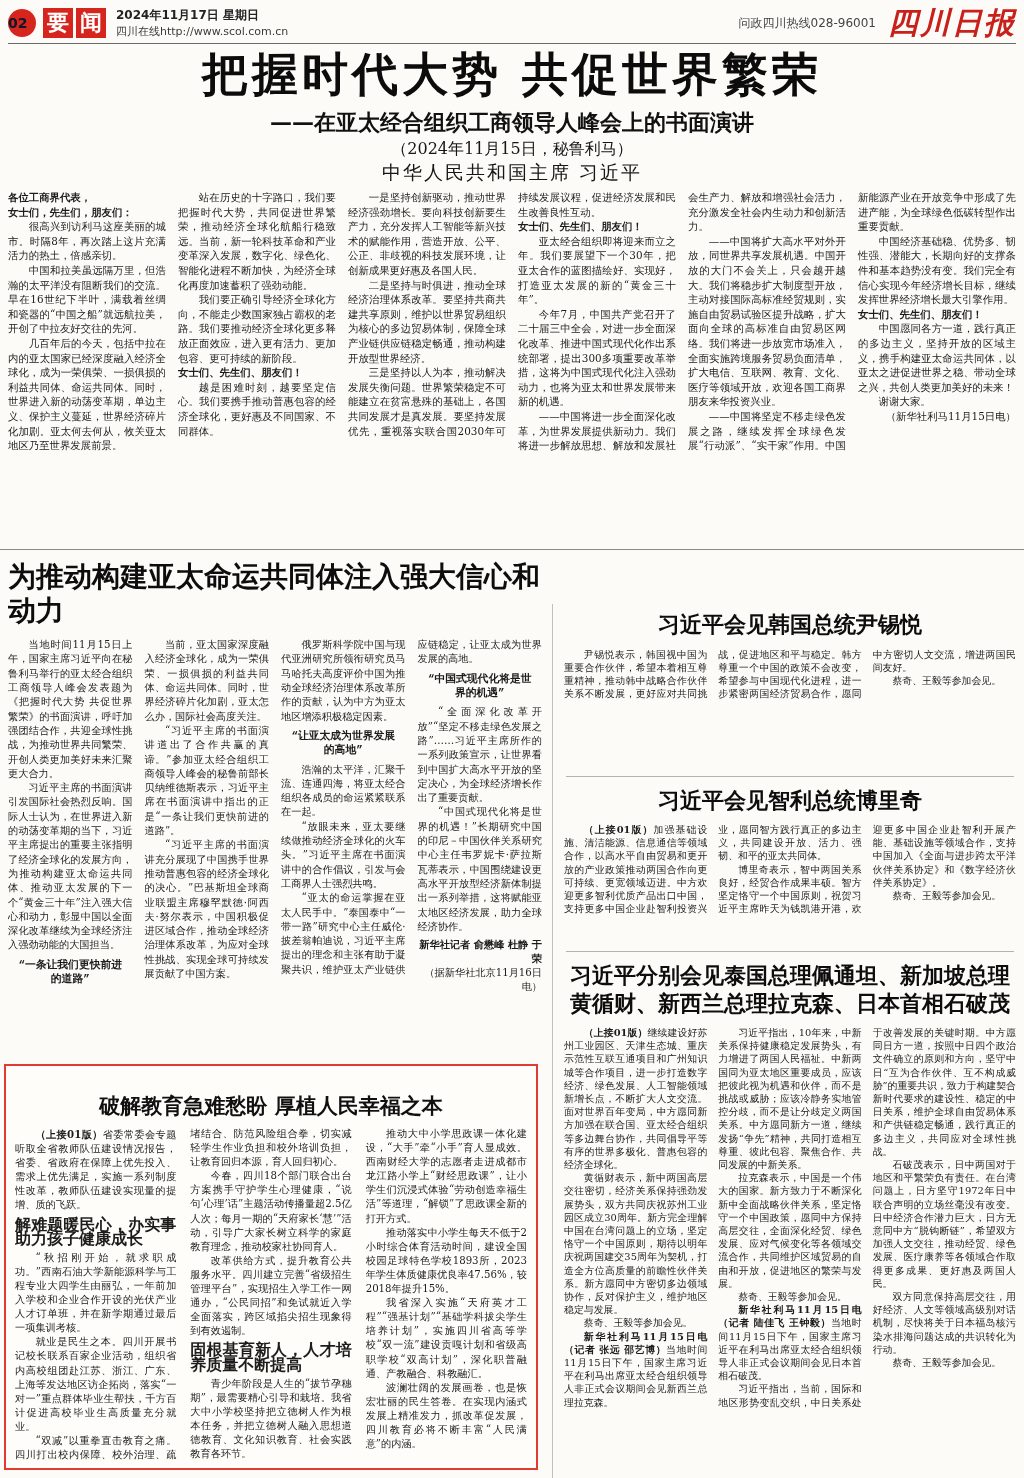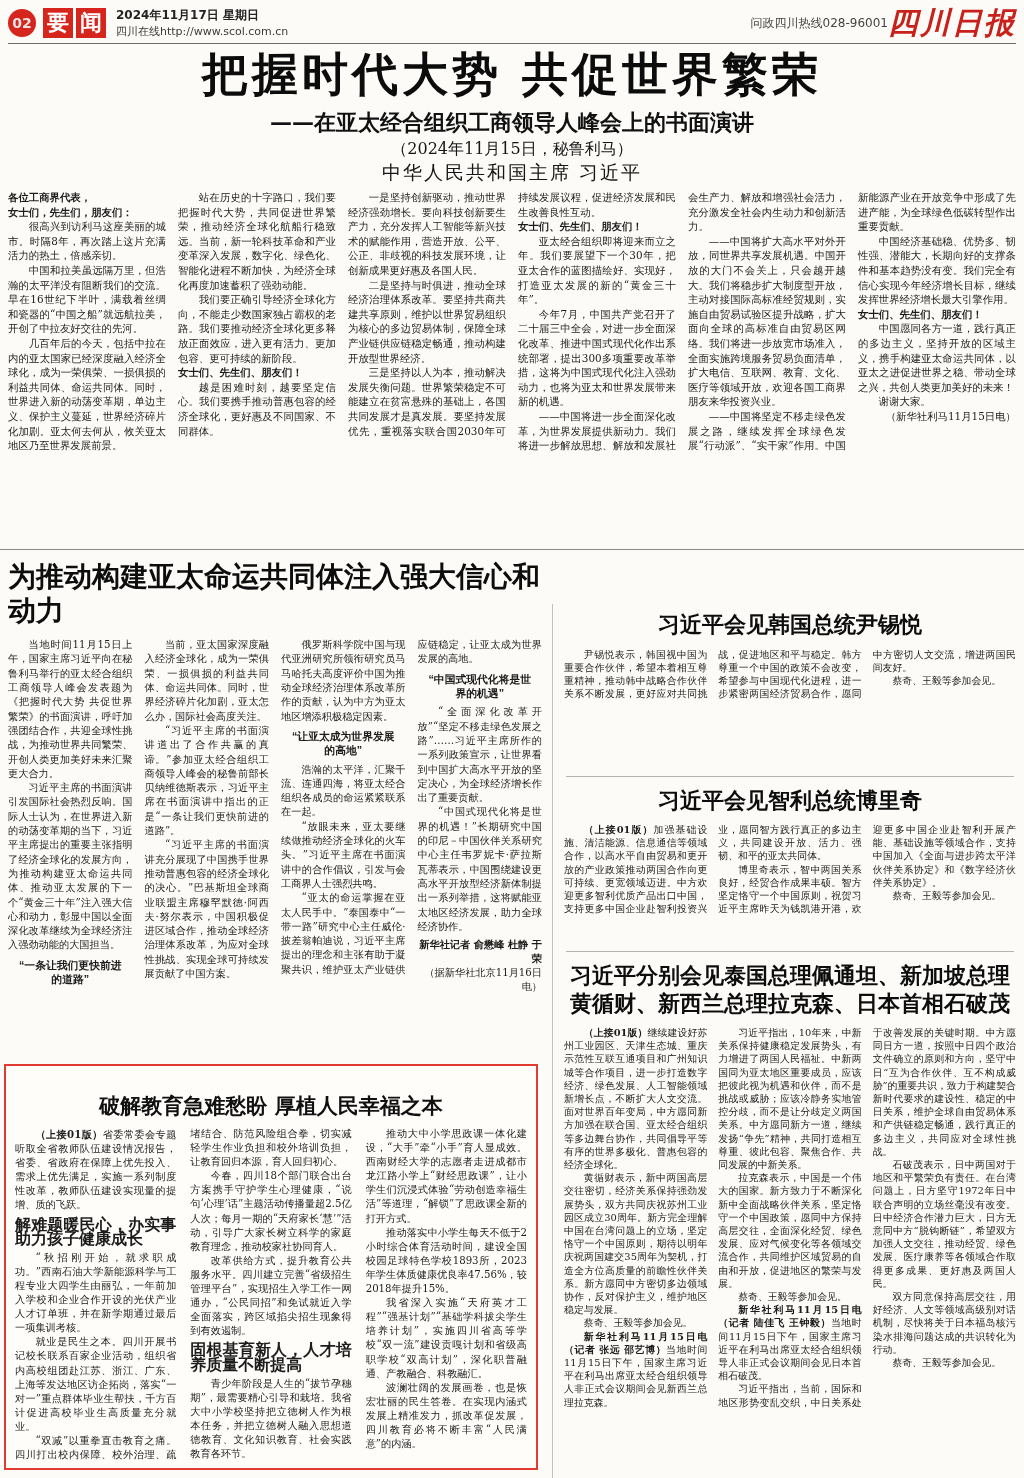--- a/index.html
+++ b/index.html
@@ -2,27 +2,27 @@
 <html><head>
 <meta charset="utf-8">
 <style>
   html,body{margin:0;padding:0;}
   body{width:1024px;height:1478px;background:#f4f2ec;font-family:"DejaVu Serif",serif;}
   #page{position:relative;width:1024px;height:1478px;background:#fcfbf7;overflow:hidden;color:#1c1c1c;}
 
   
   .masthead{position:absolute;top:4px;left:8px;right:8px;height:38px;display:flex;align-items:center;}
   .mast-rule{position:absolute;top:43px;left:8px;right:8px;border-top:1px solid #6b6b6b;}
-  .page-badge{width:28px;height:28px;border-radius:50%;background:#d6251c;color:#e5e5e5;font:bold 14px/28px "DejaVu Sans",sans-serif;text-align:center;flex:0 0 auto;}
+  .page-badge{width:28px;height:28px;border-radius:50%;background:#d6251c;color:#0f172a;font:bold 14px/28px "DejaVu Sans",sans-serif;text-align:left;flex:0 0 auto;}
   .section-chars{display:flex;gap:3px;margin-left:7px;flex:0 0 auto;}
   .section-char{width:30px;height:30px;background:#d6251c;color:#fff;font:bold 22px/30px "DejaVu Sans",sans-serif;text-align:center;}
   .mast-meta{margin-left:10px;line-height:1.25;}
   .mast-date{font:bold 12px "DejaVu Sans",sans-serif;color:#222;}
   .mast-site{font:11px "DejaVu Sans",sans-serif;color:#3a3a3a;}
-  .mast-right{margin-left:auto;display:flex;align-items:center;}
+  .mast-right{margin-left:auto;display:flex;align-items:center;gap:12px;}
   .hotline{font:12px "DejaVu Sans",sans-serif;color:#444;}
   .paper-logo{font:bold italic 30px "DejaVu Serif",serif;color:#c8201a;letter-spacing:2px;}
 
   
   .lead-title{position:absolute;top:48px;left:0;right:0;text-align:center;font:900 46px/1.15 "DejaVu Sans",sans-serif;color:#0c0c0c;letter-spacing:4px;}
   .lead-sub{position:absolute;top:108px;left:0;right:0;text-align:center;font:bold 22px "DejaVu Sans",sans-serif;color:#111;}
   .lead-date{position:absolute;top:139px;left:0;right:0;text-align:center;font:16px "DejaVu Serif",serif;color:#161616;}
   .lead-author{position:absolute;top:160px;left:0;right:0;text-align:center;font:19px "DejaVu Serif",serif;color:#161616;letter-spacing:2px;}
   .lead-body{position:absolute;top:190px;left:8px;right:8px;height:352px;column-count:6;column-gap:12px;font-size:10.4px;line-height:14.6px;text-align:justify;overflow:hidden;}
 
@@ -44,21 +44,21 @@
   .m-title{text-align:center;font:bold 22px/1.25 "DejaVu Sans",sans-serif;color:#0d0d0d;margin:7px 4px 9px;}
   .m-body{column-count:3;column-gap:11px;font-size:9.9px;line-height:13.2px;text-align:justify;overflow:hidden;}
   .m-body-a{height:118px;}
   .m-body-b{height:118px;}
   .m-body-c{height:494px;}
   .m-divider{border-top:1px solid #b3b3b3;margin:10px 2px;}
 
   
   .para{margin:0;text-indent:2em;}
   .t-b{font-weight:bold;text-indent:0;}
-  .t-h{font-weight:bold;text-indent:0;text-align:center;margin:5px 8px;font-family:Liberation Sans, sans-serif;font-size:10.8px;}
+  .t-h{font-weight:bold;text-indent:0;text-align:center;margin:5px 8px;font-family:Liberation Mono, monospace;font-size:10.8px;}
   .t-hl{font-weight:bold;text-indent:0;margin:5px 0;font-family:"DejaVu Sans",sans-serif;font-size:16px;}
   .t-sig{font-weight:bold;text-indent:0;text-align:right;margin-top:3px;}
   .t-credit{text-indent:0;text-align:right;}
   .para b{font-weight:bold;}
 </style>
 </head>
 <body>
 
 <div id="page">
 

